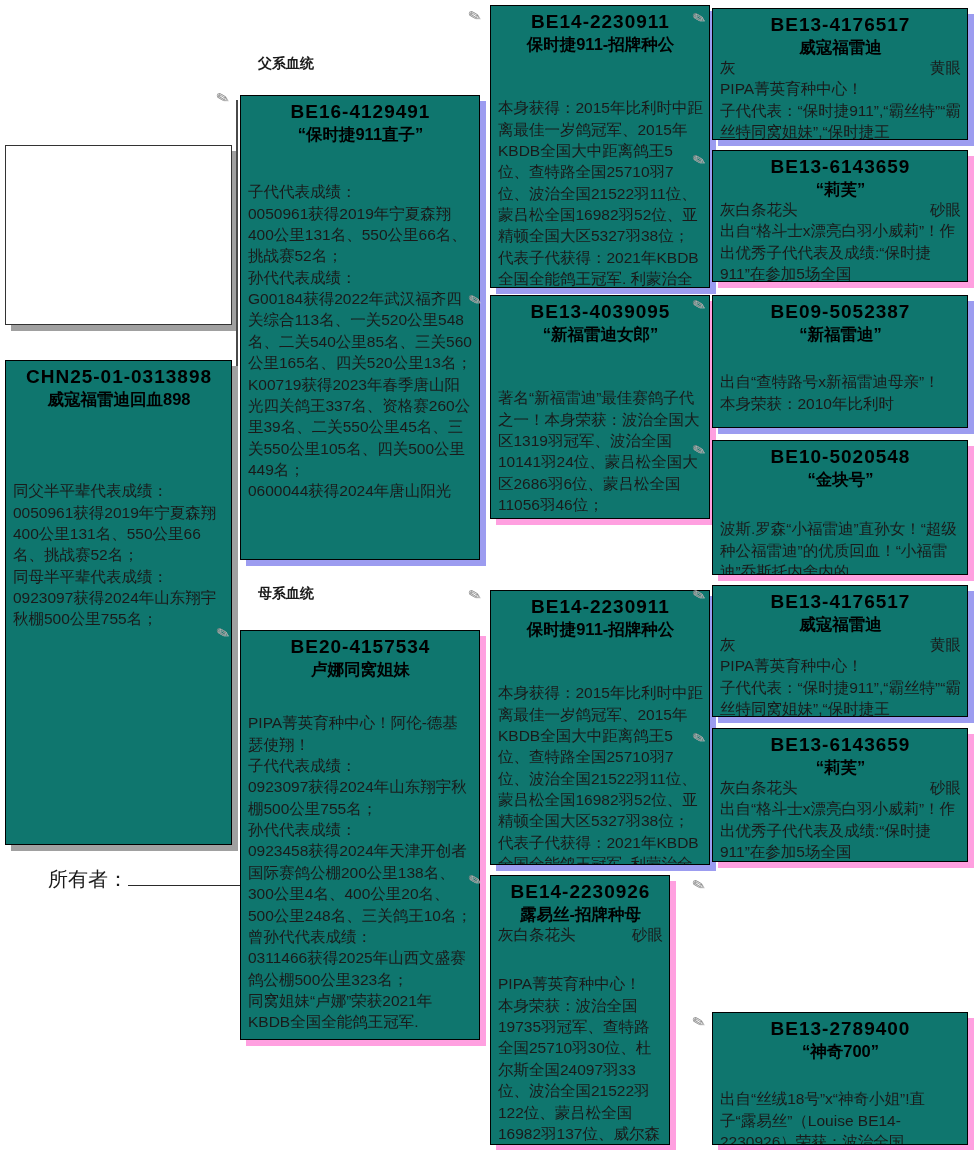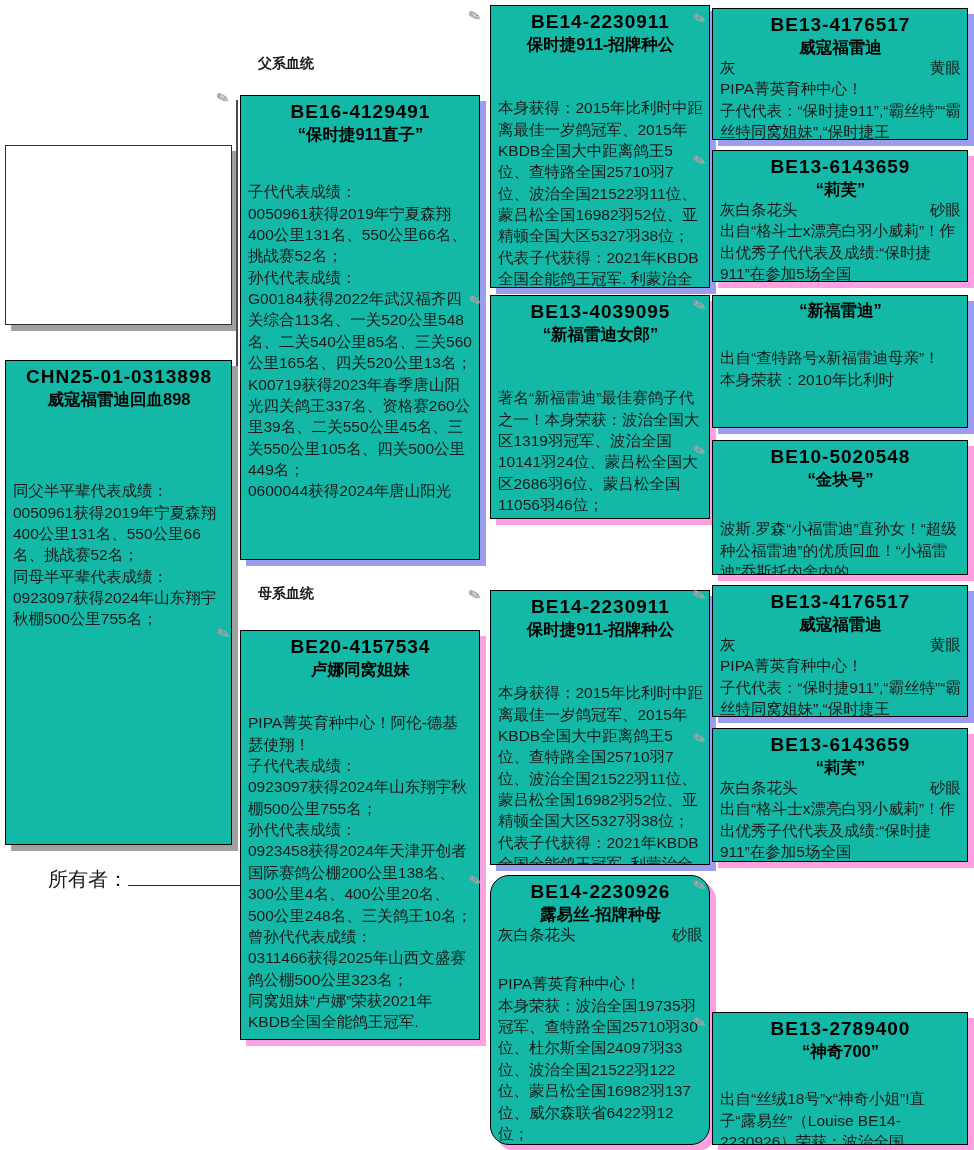--- a/index.html
+++ b/index.html
@@ -1,21 +1,21 @@
 <!DOCTYPE html>
 <html><head>
 <meta charset="utf-8">
 <style>
   * { margin:0; padding:0; box-sizing:border-box; }
   html,body { background:#ffffff; }
   body { font-family:"Liberation Sans", sans-serif; }
   .canvas { position:relative; width:974px; height:1150px; background:#fff; overflow:hidden; }
 
   .pbox {
-    position:absolute; background:#14b8a6; border:1.5px solid #000;
+    position:absolute; background:#0f766e; border:1.5px solid #000;
     padding:4px 6px 4px 7px; overflow:hidden;
   }
   .pbox.male    { box-shadow:6px 6px 0 #9c9cf0; }
   .pbox.female  { box-shadow:6px 6px 0 #ffa0e0; }
   .pbox.neutral { box-shadow:6px 6px 0 #a0a0a0; }
 
   .ptitle { text-align:center; font-weight:bold; font-size:19px; letter-spacing:1px; color:#000; line-height:1.25; }
   .psub   { text-align:center; font-weight:bold; font-size:16.5px; color:#000; line-height:1.3; }
   .pcolorline { display:flex; justify-content:space-between; font-size:15.5px; color:#1a1a1a; line-height:1.3; }
   .pbody  { font-size:15.5px; color:#1a1a1a; line-height:1.38; white-space:pre-line; }
@@ -102,21 +102,21 @@
 
   <span class="bucket" style="left:468px; top:587px;">✎</span>
   <div class="pbox male" style="left:490px; top:590px; width:220px; height:275px;">
     <div class="ptitle">BE14-2230911</div>
     <div class="psub">保时捷911-招牌种公</div>
     <div class="pbody" style="margin-top:42px;">本身获得：2015年比利时中距离最佳一岁鸽冠军、2015年KBDB全国大中距离鸽王5位、查特路全国25710羽7位、波治全国21522羽11位、蒙吕松全国16982羽52位、亚精顿全国大区5327羽38位；
 代表子代获得：2021年KBDB全国全能鸽王冠军. 利蒙治全</div>
   </div>
 
   <span class="bucket" style="left:468px; top:872px;">✎</span>
-  <div class="pbox female" style="left:490px; top:875px; width:220px; height:270px;border-radius:19px;">
+  <div class="pbox female" style="left:490px; top:875px; width:180px; height:270px;">
     <div class="ptitle">BE14-2230926</div>
     <div class="psub">露易丝-招牌种母</div>
     <div class="pcolorline">
       <span>灰白条花头</span>
       <span>砂眼</span>
     </div>
     <div class="pbody" style="margin-top:28px;">PIPA菁英育种中心！
 本身荣获：波治全国19735羽冠军、查特路全国25710羽30位、杜尔斯全国24097羽33位、波治全国21522羽122位、蒙吕松全国16982羽137位、威尔森联省6422羽12位；
 作育子代获得：2021年KBDB全国全能鸽王冠军. 2021年</div>
   </div>
@@ -139,20 +139,21 @@
     <div class="psub">“莉芙”</div>
     <div class="pcolorline">
       <span>灰白条花头</span>
       <span>砂眼</span>
     </div>
     <div class="pbody">出自“格斗士x漂亮白羽小威莉”！作出优秀子代代表及成绩:“保时捷911”在参加5场全国</div>
   </div>
 
   <span class="bucket" style="left:692px; top:297px;">✎</span>
   <div class="pbox male" style="left:712px; top:295px; width:256px; height:133px;">
+    <div class="ptitle">BE09-5052387</div>
     <div class="psub">“新福雷迪”</div>
     <div class="pbody" style="margin-top:26px;">出自“查特路号x新福雷迪母亲”！
 本身荣获：2010年比利时</div>
   </div>
 
   <span class="bucket" style="left:692px; top:442px;">✎</span>
   <div class="pbox female" style="left:712px; top:440px; width:256px; height:135px;">
     <div class="ptitle">BE10-5020548</div>
     <div class="psub">“金块号”</div>
     <div class="pbody" style="margin-top:28px;">波斯.罗森“小福雷迪”直孙女！“超级种公福雷迪”的优质回血！“小福雷迪”乔斯托内舍内的</div>

